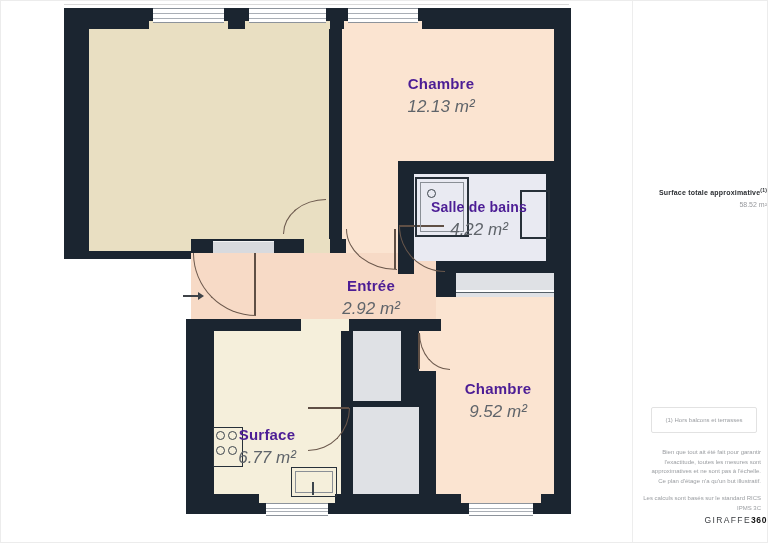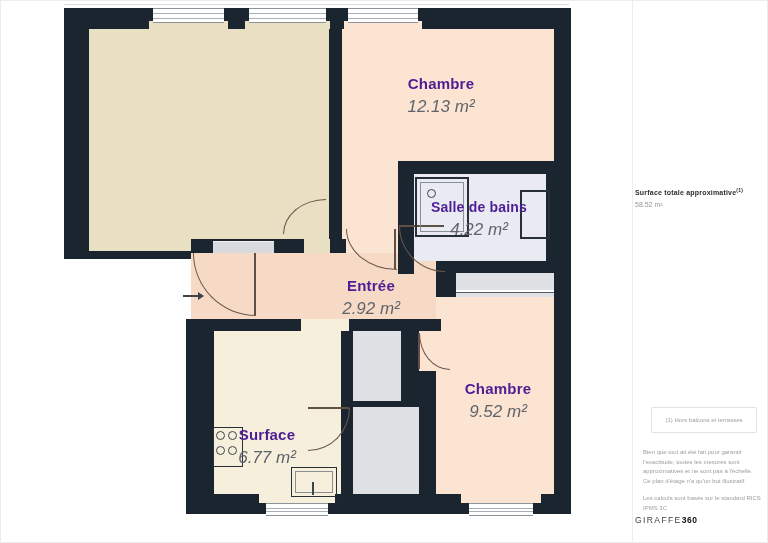--- a/index.html
+++ b/index.html
@@ -30,21 +30,21 @@
   
   .lbl{position:absolute;transform:translate(-50%,-50%);text-align:center;white-space:nowrap;line-height:1.25;}
   .lbl .nm{font-weight:700;font-size:15px;color:#4c1d95;letter-spacing:.2px;}
   .lbl .ar{font-size:17px;color:#5f646a;margin-top:2px;font-style:italic;}
   .lbl-sm .nm{font-size:14px;}
   
   .arrow-line{position:absolute;background:#3f4348;height:1.5px;}
   .arrow-head{position:absolute;width:0;height:0;border-left:6px solid #3f4348;border-top:4px solid transparent;border-bottom:4px solid transparent;}
   
   .sidebar-divider{position:absolute;left:631px;top:0;bottom:0;width:1px;background:#ededed;}
-  .sb{position:absolute;text-align:left;color:#9a9da1;}
+  .sb{position:absolute;text-align:right;color:#9a9da1;}
   .sb-title{left:634px;top:186px;width:132px;font-size:7px;font-weight:700;color:#2a2d31;letter-spacing:.2px;}
   .sb-title sup{font-size:5px;}
   .sb-value{left:634px;top:200px;width:132px;font-size:7px;color:#97999d;}
   .sb-footnote{left:650px;top:406px;width:106px;height:26px;border:1px solid #e2e2e2;border-radius:2px;
                display:flex;align-items:center;justify-content:center;font-size:6px;color:#9a9da1;}
   .sb-para{left:642px;top:447px;width:118px;font-size:6px;line-height:1.6;color:#9a9da1;}
   .sb-std{left:642px;top:493px;width:118px;font-size:6px;line-height:1.6;color:#9a9da1;}
   .sb-logo{left:634px;top:514px;width:132px;font-size:8.5px;letter-spacing:1.4px;color:#3a3d41;}
   .sb-logo b{font-weight:700;color:#111;letter-spacing:.6px;}
   .slideline-a{position:absolute;background:#ffffff;}

